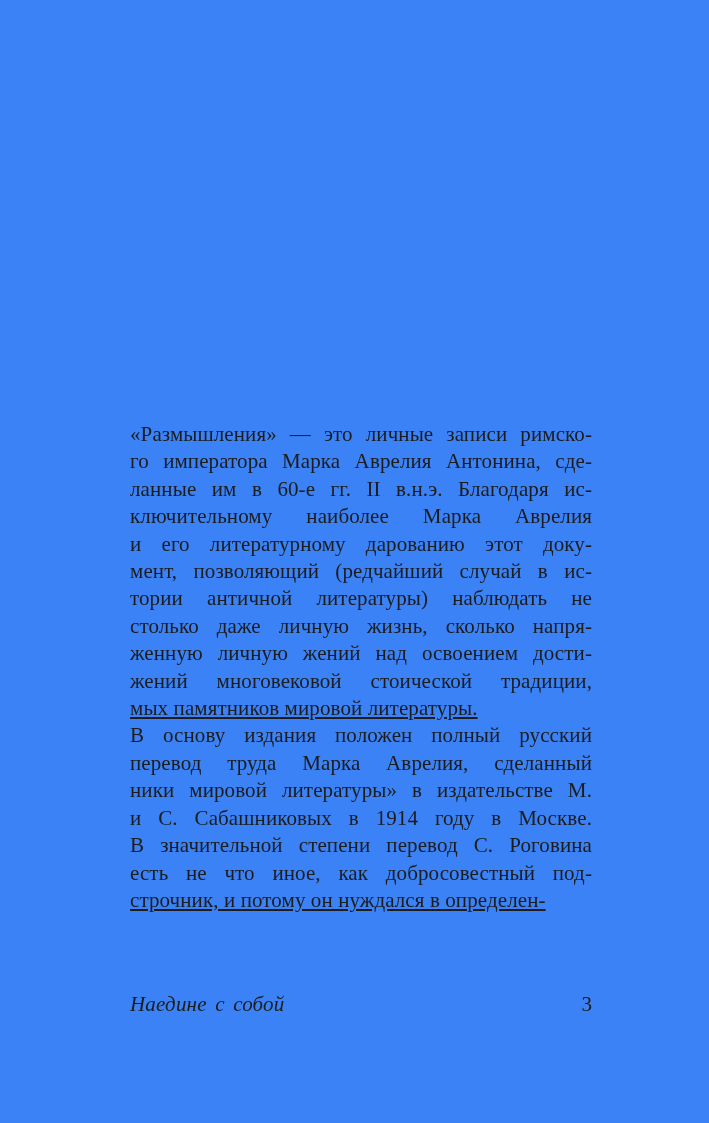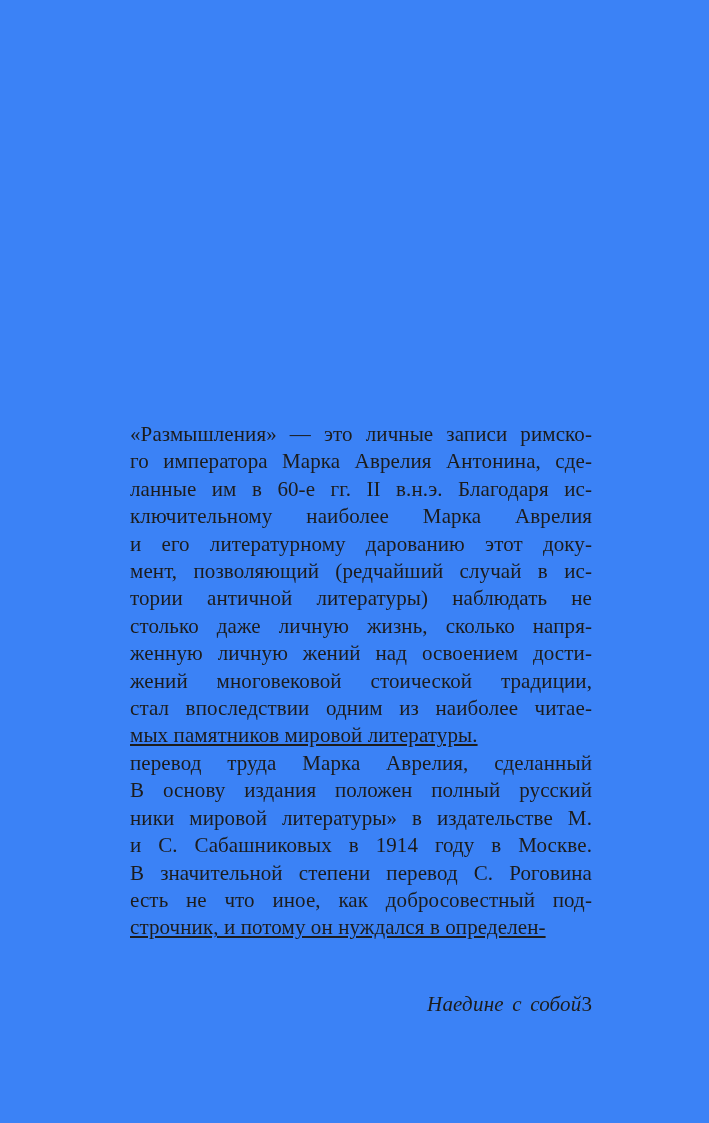--- a/index.html
+++ b/index.html
@@ -34,21 +34,21 @@
   .line.para-end {
     text-align-last: left;
     text-decoration: underline;
   }
   .footer {
     position: absolute;
     left: 130px;
     top: 991px;
     width: 462px;
     display: flex;
-    justify-content: flex-end;
+    justify-content: space-between;
     align-items: baseline;
     font-size: 21px;
     line-height: 27px;
   }
   .running-title {
     font-style: italic;
     letter-spacing: 0.2px;
     word-spacing: 3px;
   }
   .page-number {
@@ -64,26 +64,25 @@
         <div class="line">«Размышления» — это личные записи римско-</div>
         <div class="line">го императора Марка Аврелия Антонина, сде-</div>
         <div class="line">ланные им в 60-е гг. II в.н.э. Благодаря ис-</div>
         <div class="line">ключительному наиболее Марка Аврелия</div>
         <div class="line">и его литературному дарованию этот доку-</div>
         <div class="line">мент, позволяющий (редчайший случай в ис-</div>
         <div class="line">тории античной литературы) наблюдать не</div>
         <div class="line">столько даже личную жизнь, сколько напря-</div>
         <div class="line">женную личную жений над освоением дости-</div>
         <div class="line">жений многовековой стоической традиции,</div>
-        <div class="line">стал впоследствии одним из наиболее читае-</div>
         <div class="line para-end">мых памятников мировой литературы.</div>
       </div>
       <div class="paragraph">
+        <div class="line">В основу издания положен полный русский</div>
         <div class="line">перевод труда Марка Аврелия, сделанный</div>
-        <div class="line">В основу издания положен полный русский</div>
         <div class="line">ники мировой литературы» в издательстве М.</div>
         <div class="line">и С. Сабашниковых в 1914 году в Москве.</div>
         <div class="line">В значительной степени перевод С. Роговина</div>
         <div class="line">есть не что иное, как добросовестный под-</div>
         <div class="line para-end">строчник, и потому он нуждался в определен-</div>
       </div>
     </div>
   <div class="footer">
     <span class="running-title">Наедине с собой</span>
     <span class="page-number">3</span>

